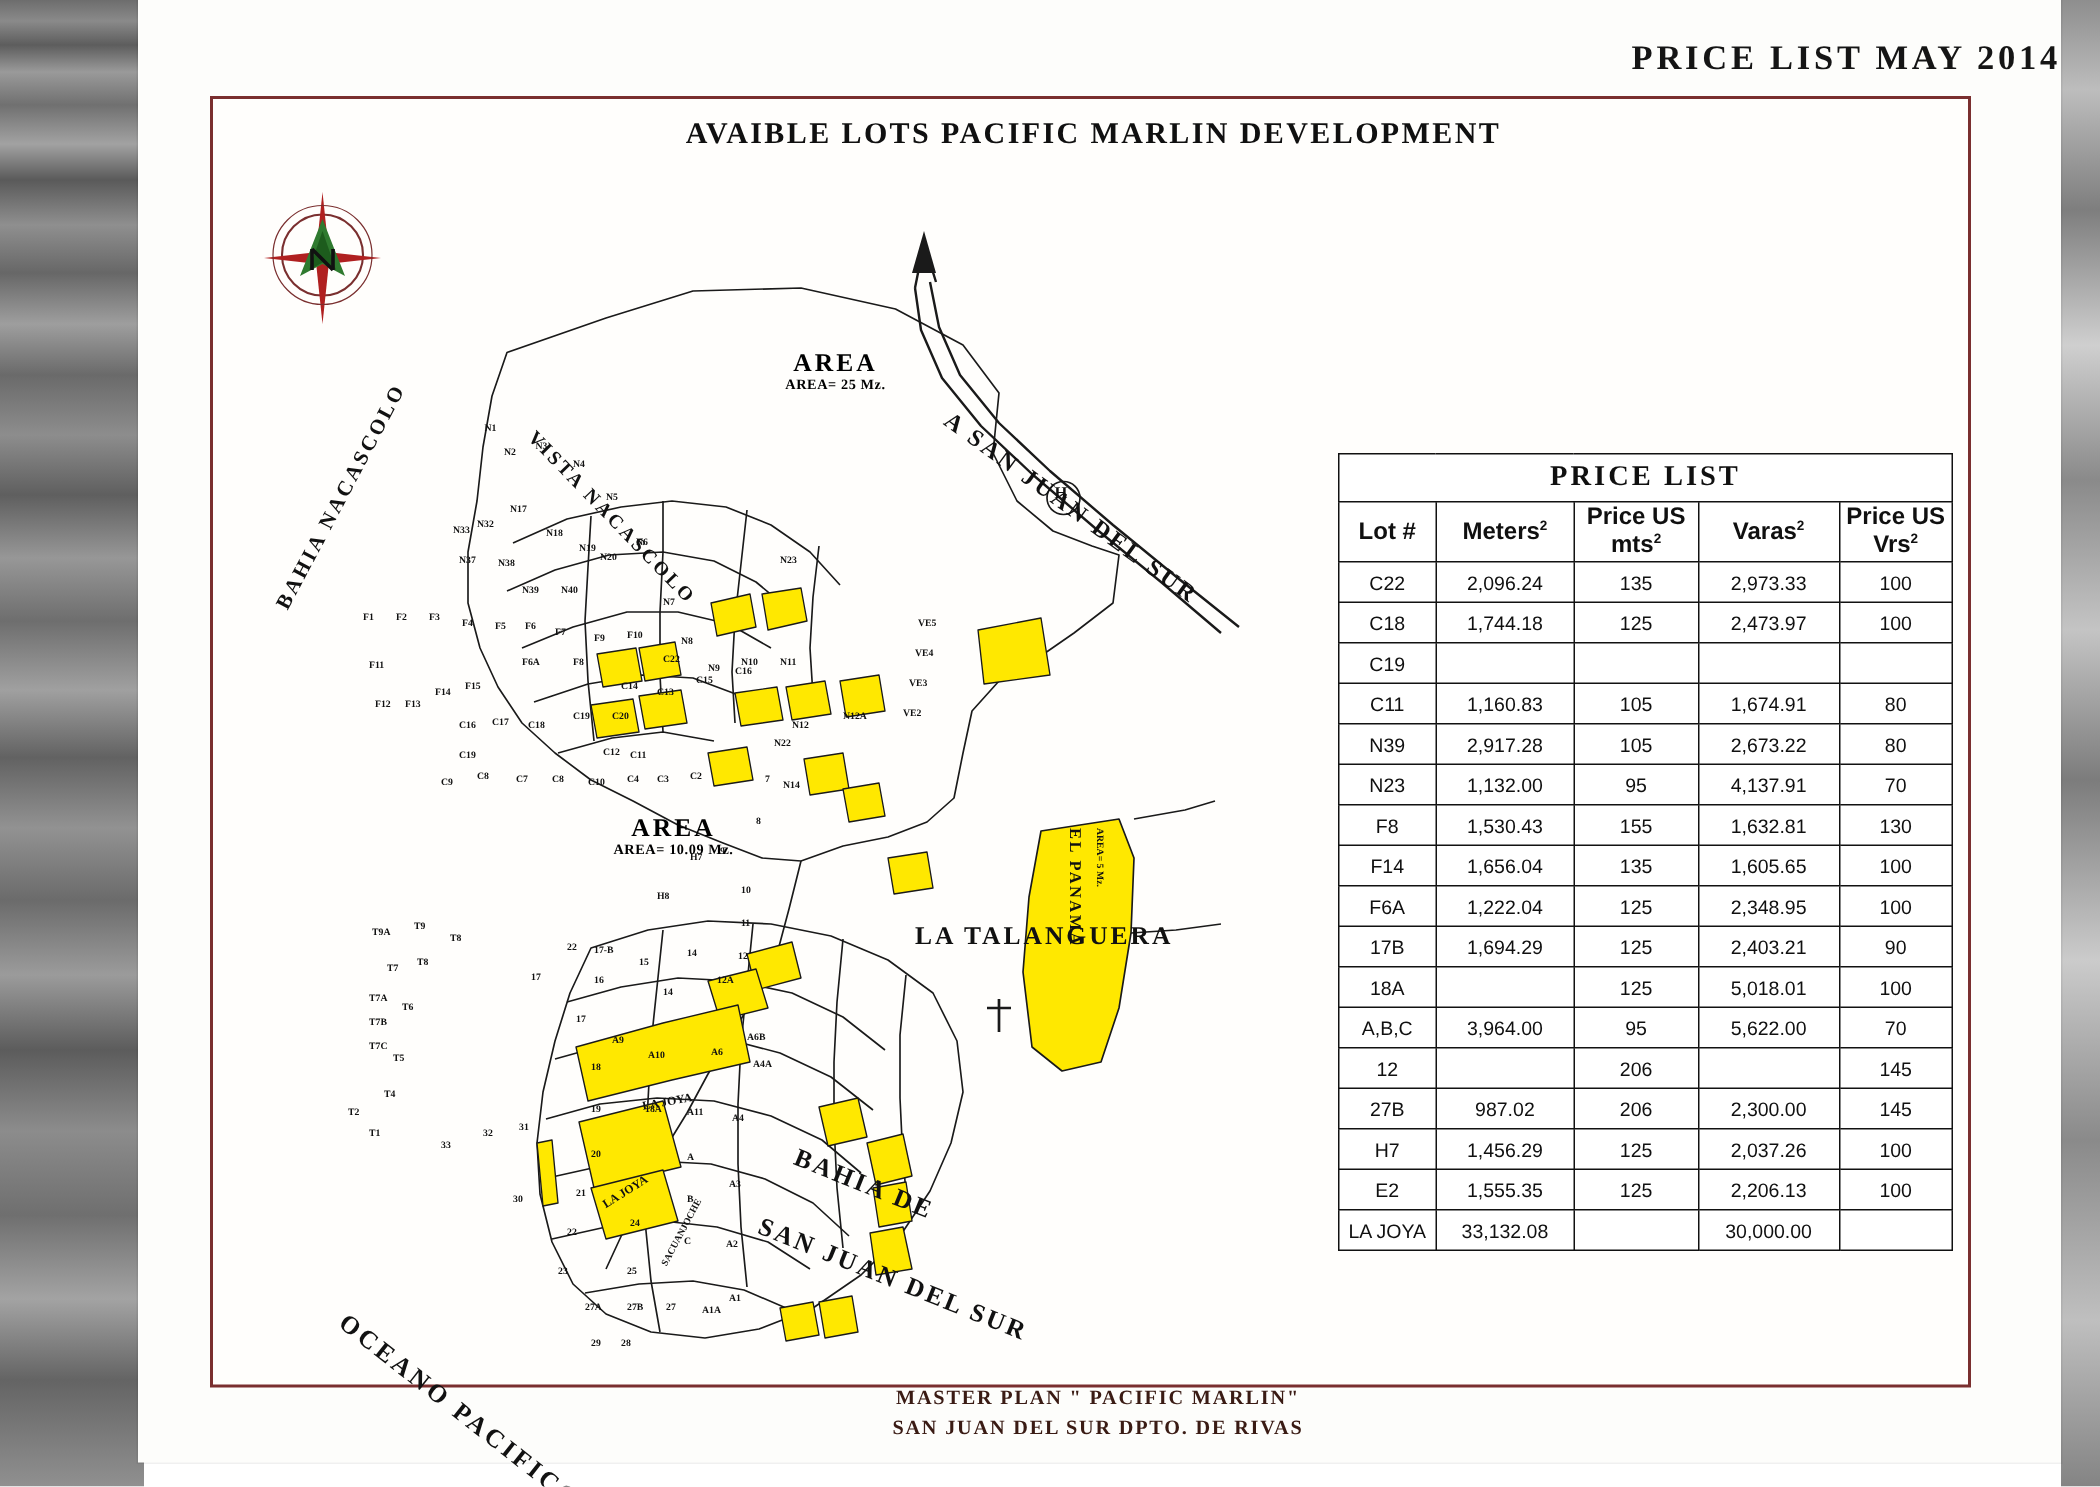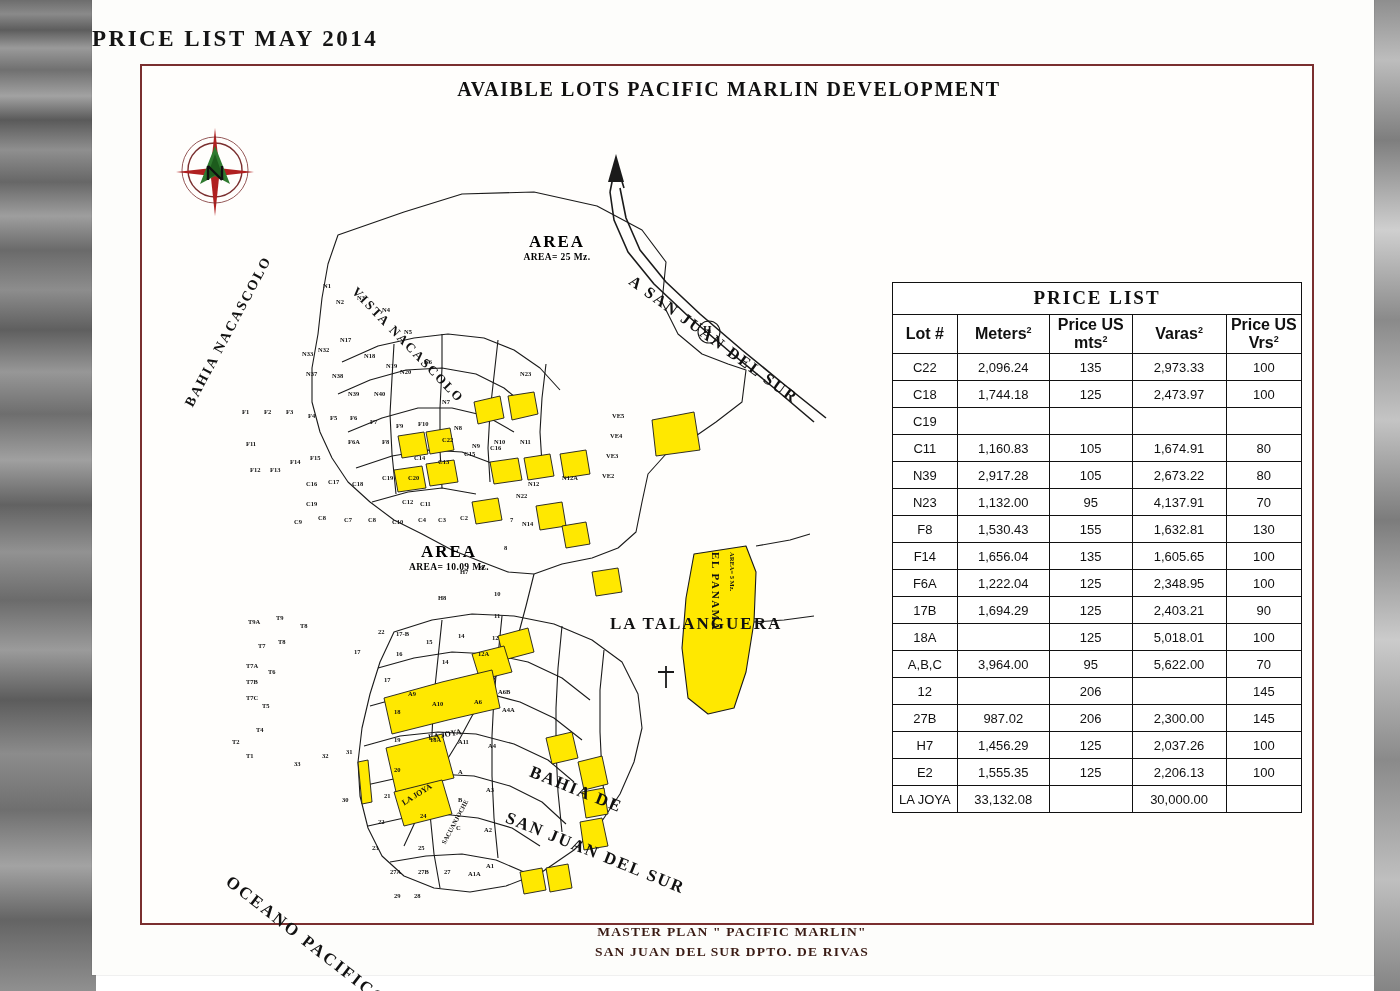--- a/index.html
+++ b/index.html
@@ -49,21 +49,21 @@
     width: 1282px; height: 975px;
     background: #fdfdfb;
     box-shadow: 0 0 0 1px rgba(0,0,0,0.06);
   }
 
   
   #doc-title {
     position: absolute;
     left: 0; top: 26px;
     width: 1282px;
-    text-align: left;
+    text-align: right;
     font-size: 23px;
     letter-spacing: 2.5px;
     font-weight: bold;
     color: #151515;
   }
 
   
   #frame {
     position: absolute;
     left: 48px; top: 64px;
@@ -125,21 +125,21 @@
     font-size: 13.5px;
     font-weight: bold;
     letter-spacing: 1.2px;
     color: #3a1b14;
     line-height: 1.45;
   }
 
   
   #price-table-wrap {
     position: absolute;
-    left: 750px; top: 216px;
+    left: 750px; top: 236px;
     width: 410px;
   }
   table.price {
     border-collapse: collapse;
     width: 410px;
     font-family: "Liberation Sans", sans-serif;
     background: #fff;
   }
   table.price td, table.price th {
     border: 1px solid #111;

